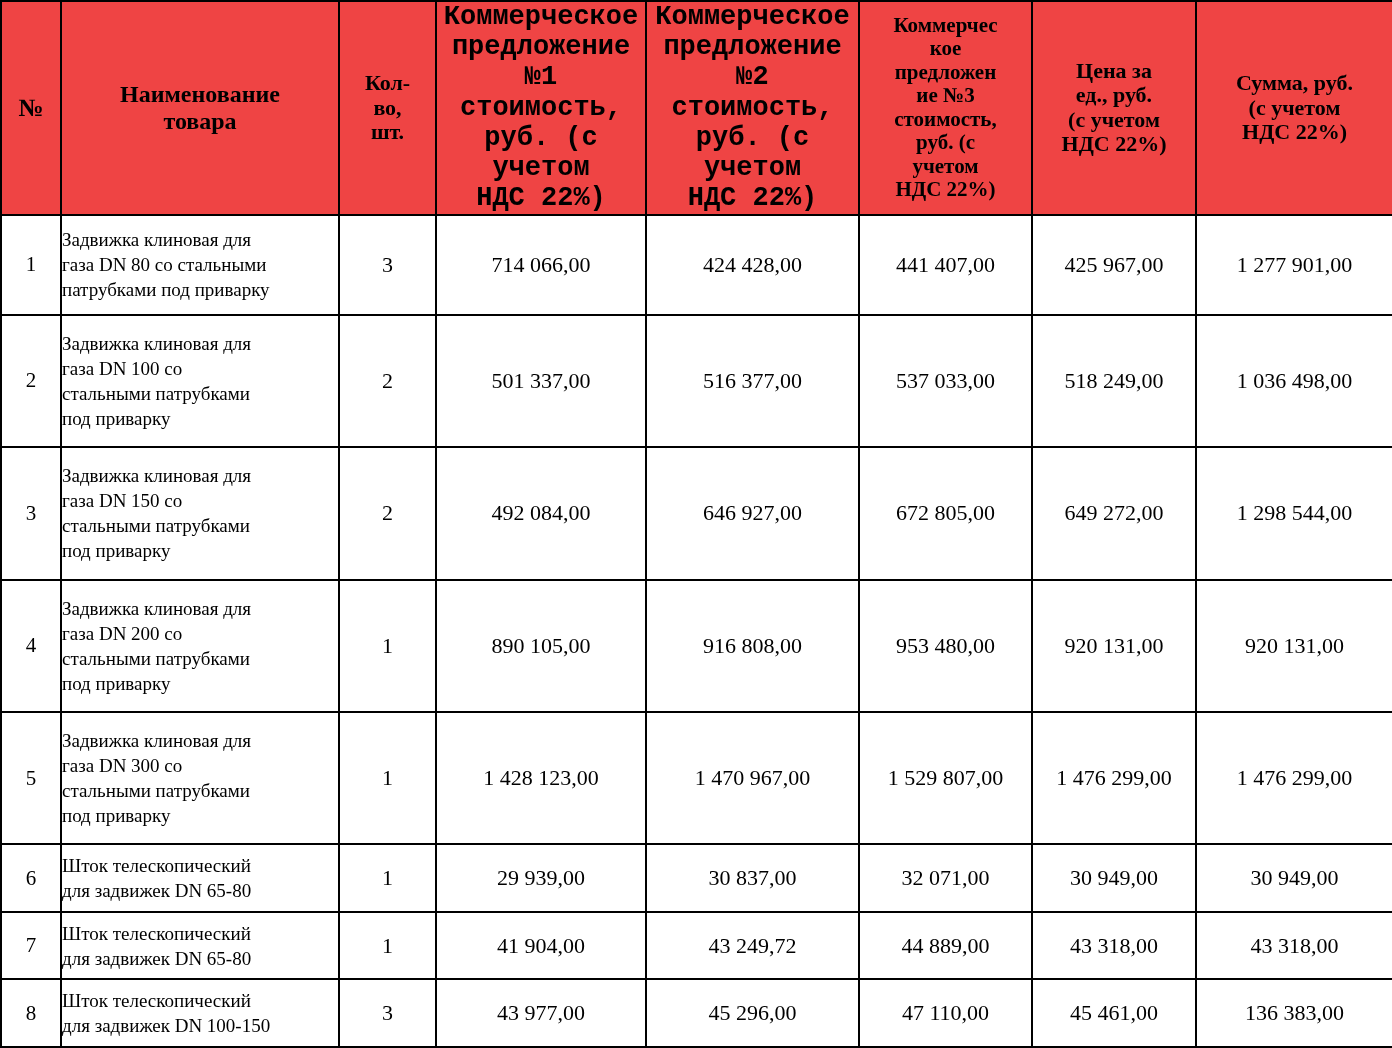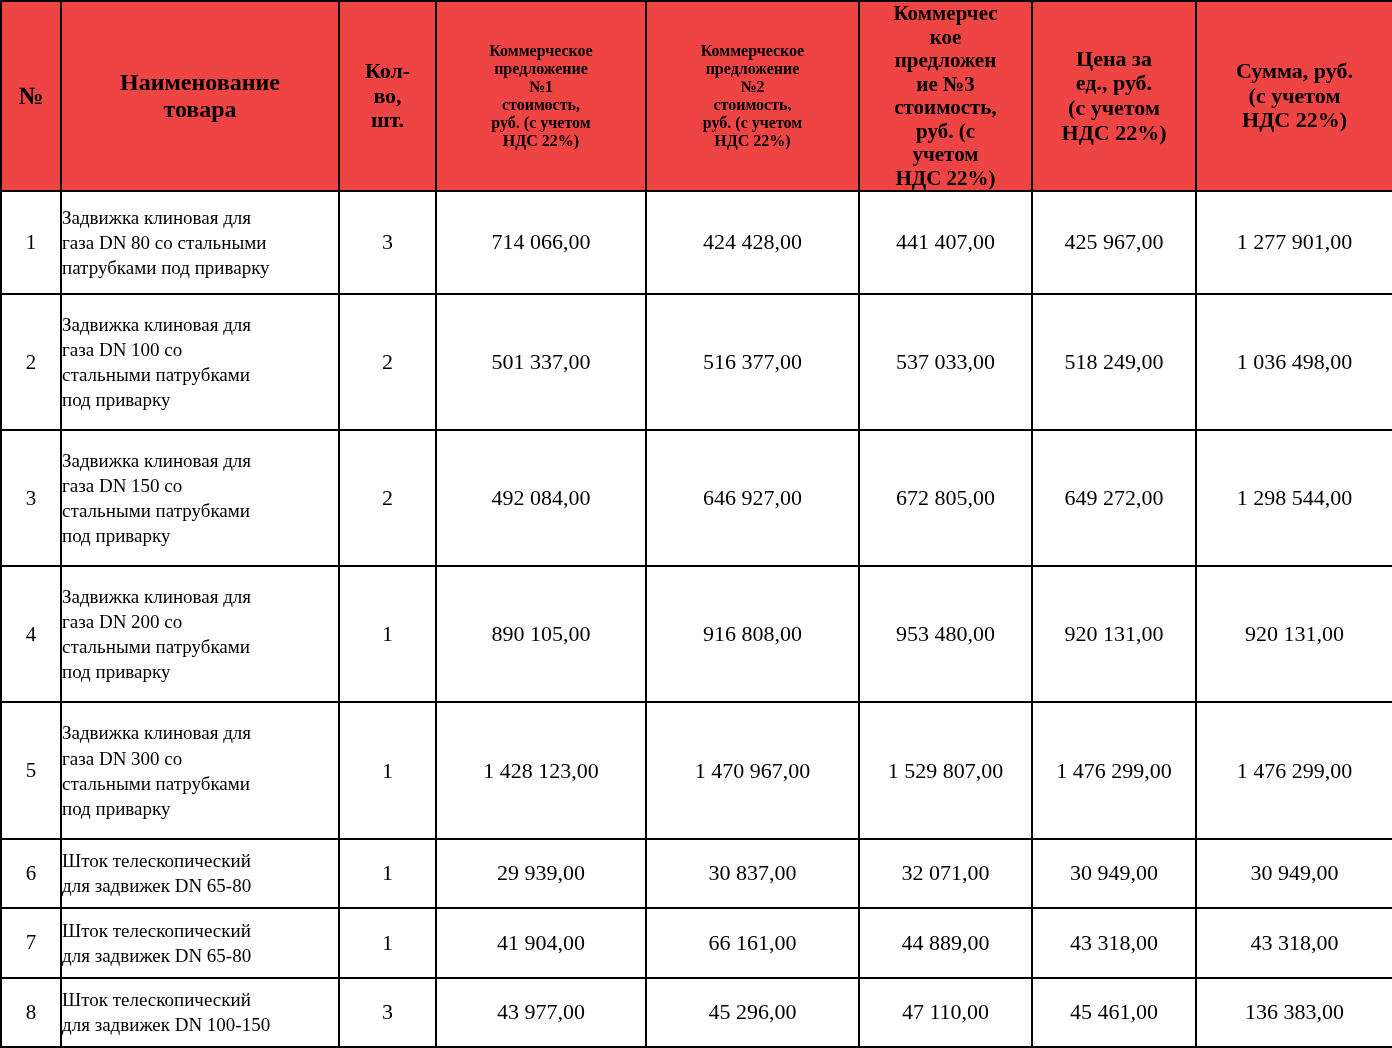--- a/index.html
+++ b/index.html
@@ -37,21 +37,21 @@
     text-align: center;
     vertical-align: middle;
     font-size: 22px;
     line-height: 1.12;
     padding: 3px 4px;
     white-space: pre-line;
   }
   thead th.h-num     { font-size: 25px; }
   thead th.h-name    { font-size: 24px; margin-left: 35px; }
   thead th.h-qty     { font-size: 22px; margin-left: 32px; }
-  thead th.h-kp      { font-size: 16px; }
+  thead th.h-kp      { font-size: 27px; font-family: Liberation Mono, monospace; }
   thead th.h-kp3     { font-size: 21px; }
   thead th.h-unit    { font-size: 22px; margin-top: 20px; }
   thead th.h-sum     { font-size: 22px; }
 
   
   col.c-num   { width: 60px; }
   col.c-name  { width: 278px; }
   col.c-qty   { width: 97px; }
   col.c-kp1   { width: 210px; }
   col.c-kp2   { width: 213px; }
@@ -221,21 +221,21 @@
         <td class="cell-money">30 949,00</td>
         <td class="cell-money">30 949,00</td>
       </tr>
 
       <tr>
         <td class="cell-num">7</td>
         <td class="cell-name">Шток телескопический
 для задвижек DN 65-80</td>
         <td class="cell-qty">1</td>
         <td class="cell-money">41 904,00</td>
-        <td class="cell-money">66 161,00</td>
+        <td class="cell-money">43 249,72</td>
         <td class="cell-money">44 889,00</td>
         <td class="cell-money">43 318,00</td>
         <td class="cell-money">43 318,00</td>
       </tr>
 
       <tr>
         <td class="cell-num">8</td>
         <td class="cell-name">Шток телескопический
 для задвижек DN 100-150</td>
         <td class="cell-qty">3</td>

